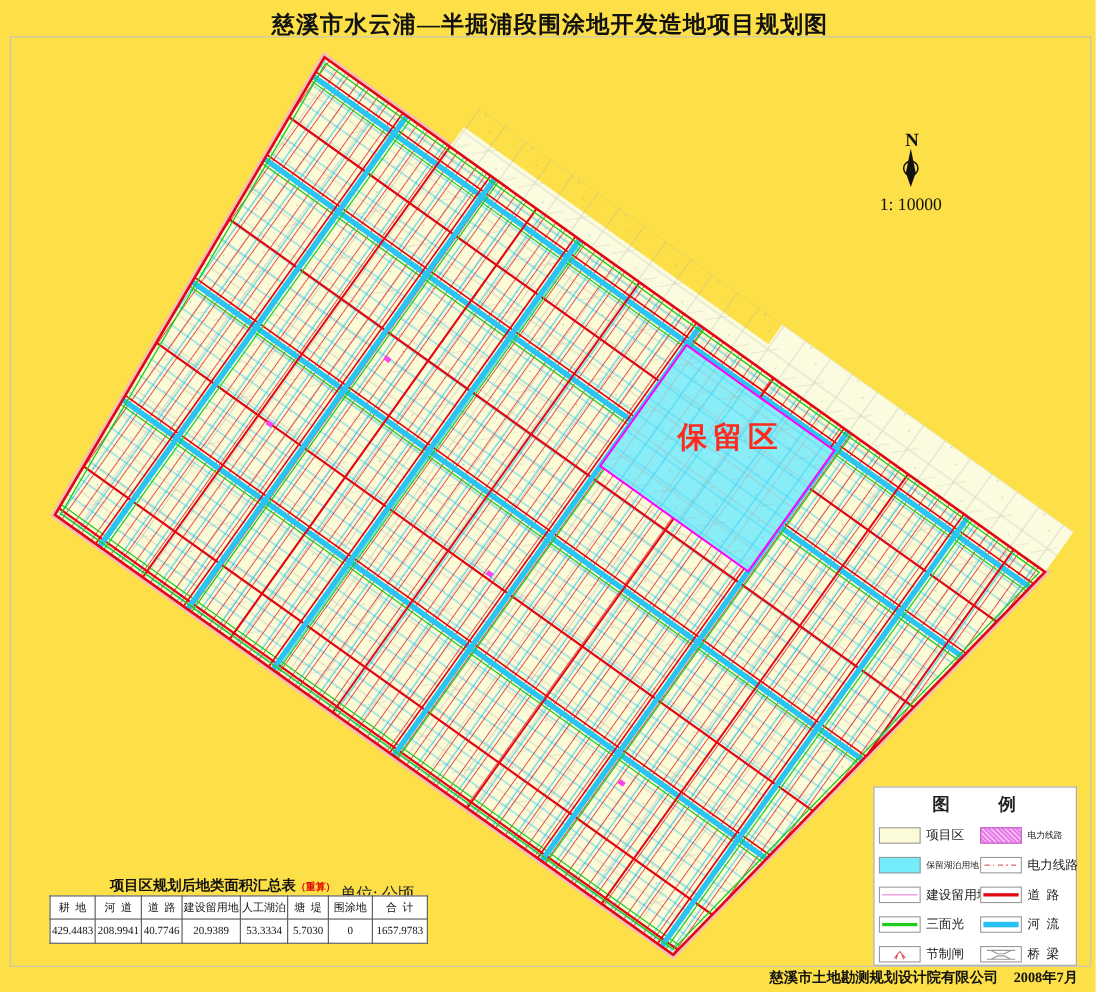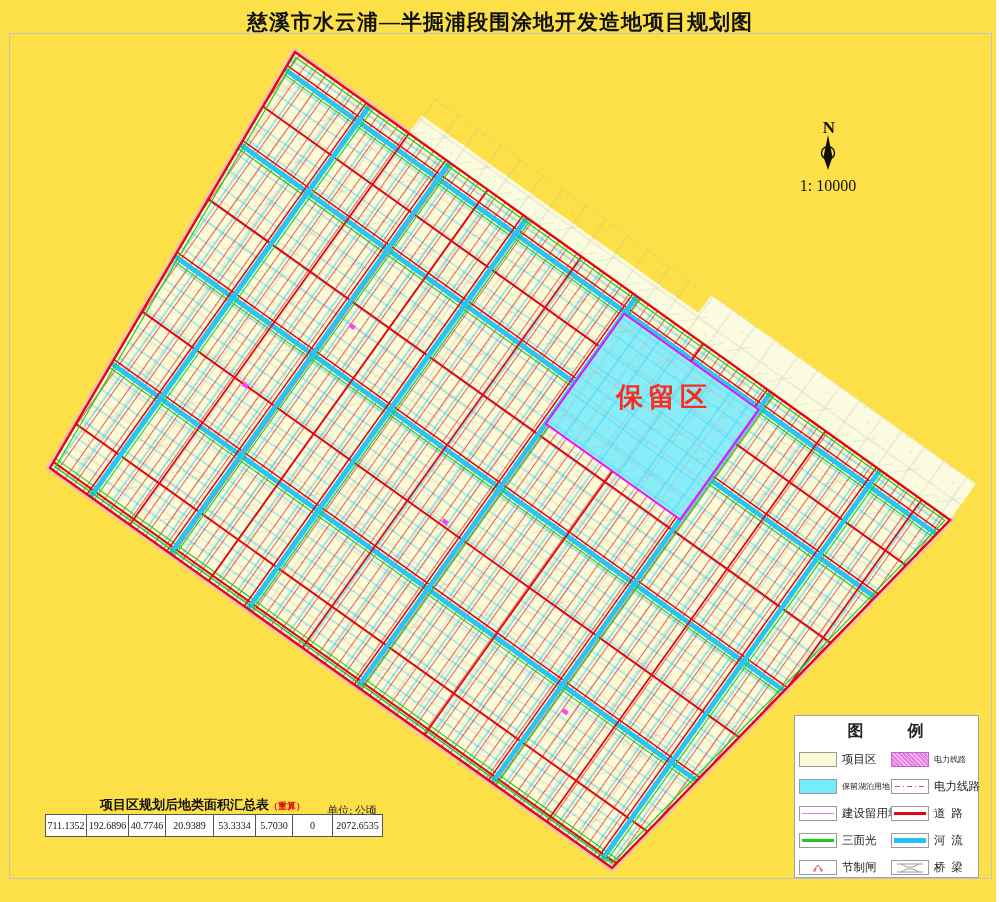--- a/index.html
+++ b/index.html
@@ -52,21 +52,21 @@
     background:repeating-linear-gradient(90deg,#e05050 0 5px, rgba(0,0,0,0) 5px 8px, #e05050 8px 9px, rgba(0,0,0,0) 9px 12px); }
 
   
   .table-title {
     position:absolute; left:45px; top:796px; width:260px; text-align:right;
     font-size:13px; font-weight:bold; color:#111;
   }
   .table-title .note { color:#e10000; font-size:9px; font-weight:bold; }
   .table-unit {
     position:absolute; left:257px; top:803px; width:120px; text-align:right;
-    font-size:11px; color:#222;
+    font-size:15px; color:#222;
   }
   table.area {
     position:absolute; left:45px; top:814px; border-collapse:collapse;
     background:#fff; z-index:4;
   }
   table.area th, table.area td {
     border:1px solid #555; font-size:10px; font-weight:normal;
     text-align:center; white-space:pre; color:#111; padding:0 1px;
   }
   table.area th { height:20px; }
@@ -304,27 +304,40 @@
       <col style="width:41px">
         <col style="width:42px">
         <col style="width:37px">
         <col style="width:48px">
       <col style="width:42px">
         <col style="width:37px">
         <col style="width:40px">
         <col style="width:50px">
     </colgroup>
     <tbody>
+        <tr>
+      <th>耕  地</th>
+      <th>河  道</th>
+      <th>道  路</th>
+      <th>建设留用地</th>
+      <th>人工湖泊</th>
+      <th>塘  堤</th>
+      <th>围涂地</th>
+      <th>合  计</th>
+    </tr>
     <tr>
-      <td>711.1352</td>
-      <td>192.6896</td>
+      <td>429.4483</td>
+      <td>208.9941</td>
       <td>40.7746</td>
       <td>20.9389</td>
       <td>53.3334</td>
       <td>5.7030</td>
       <td>0</td>
-      <td>2072.6535</td>
+      <td>1657.9783</td>
     </tr>
   </tbody>
     </table>
 
+  <div class="footer">
+    <span>慈溪市土地勘测规划设计院有限公司</span><span class="date">2008年7月</span>
+  </div>
 
 </div>
 
 </body></html>

